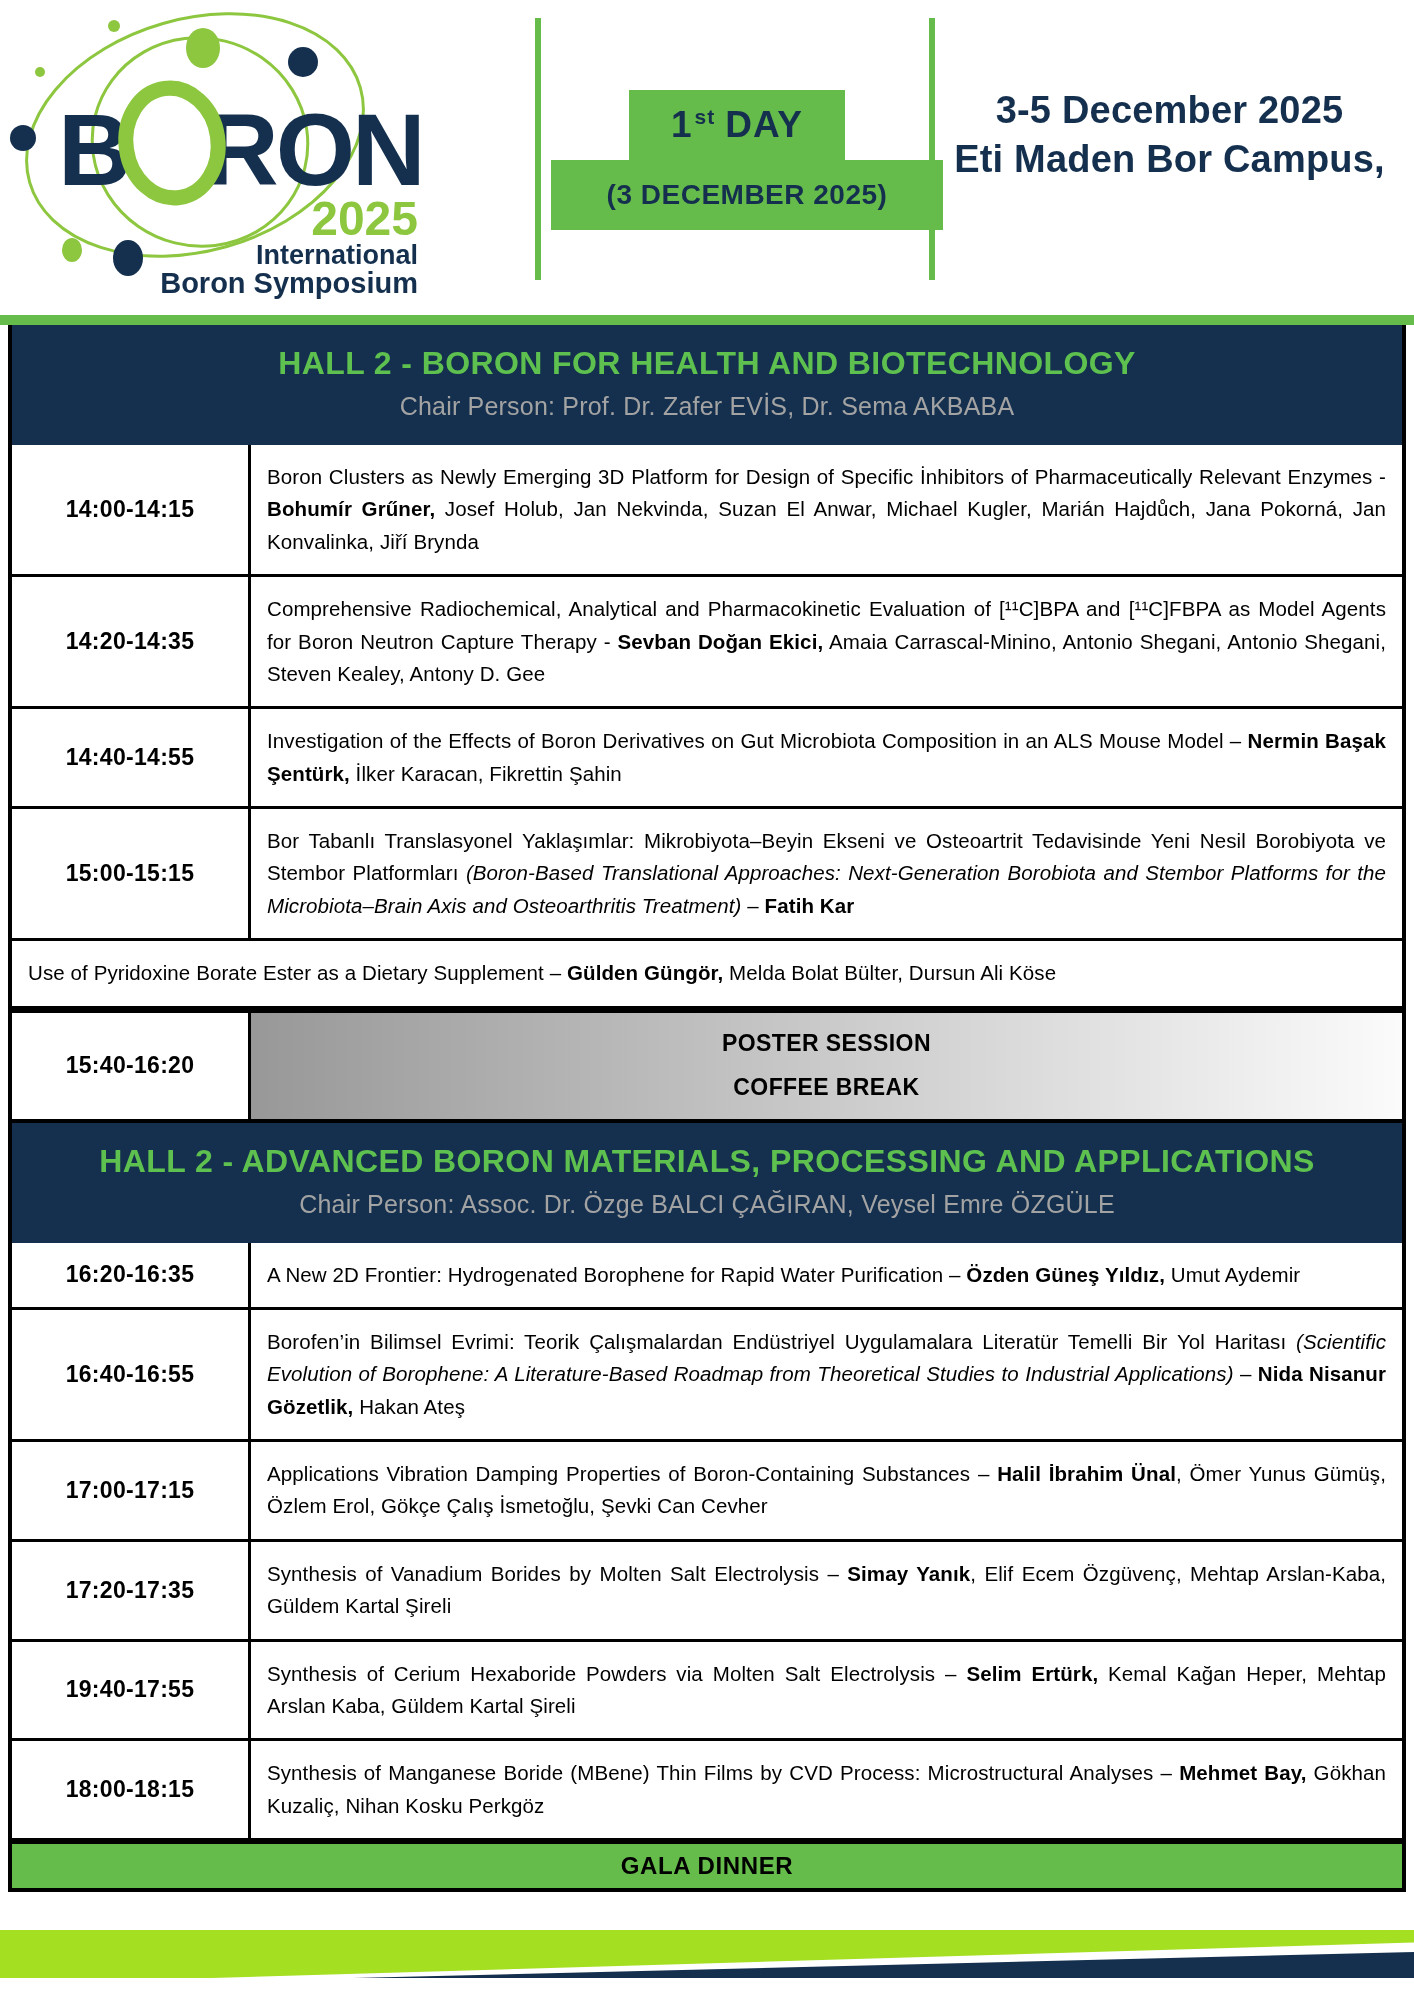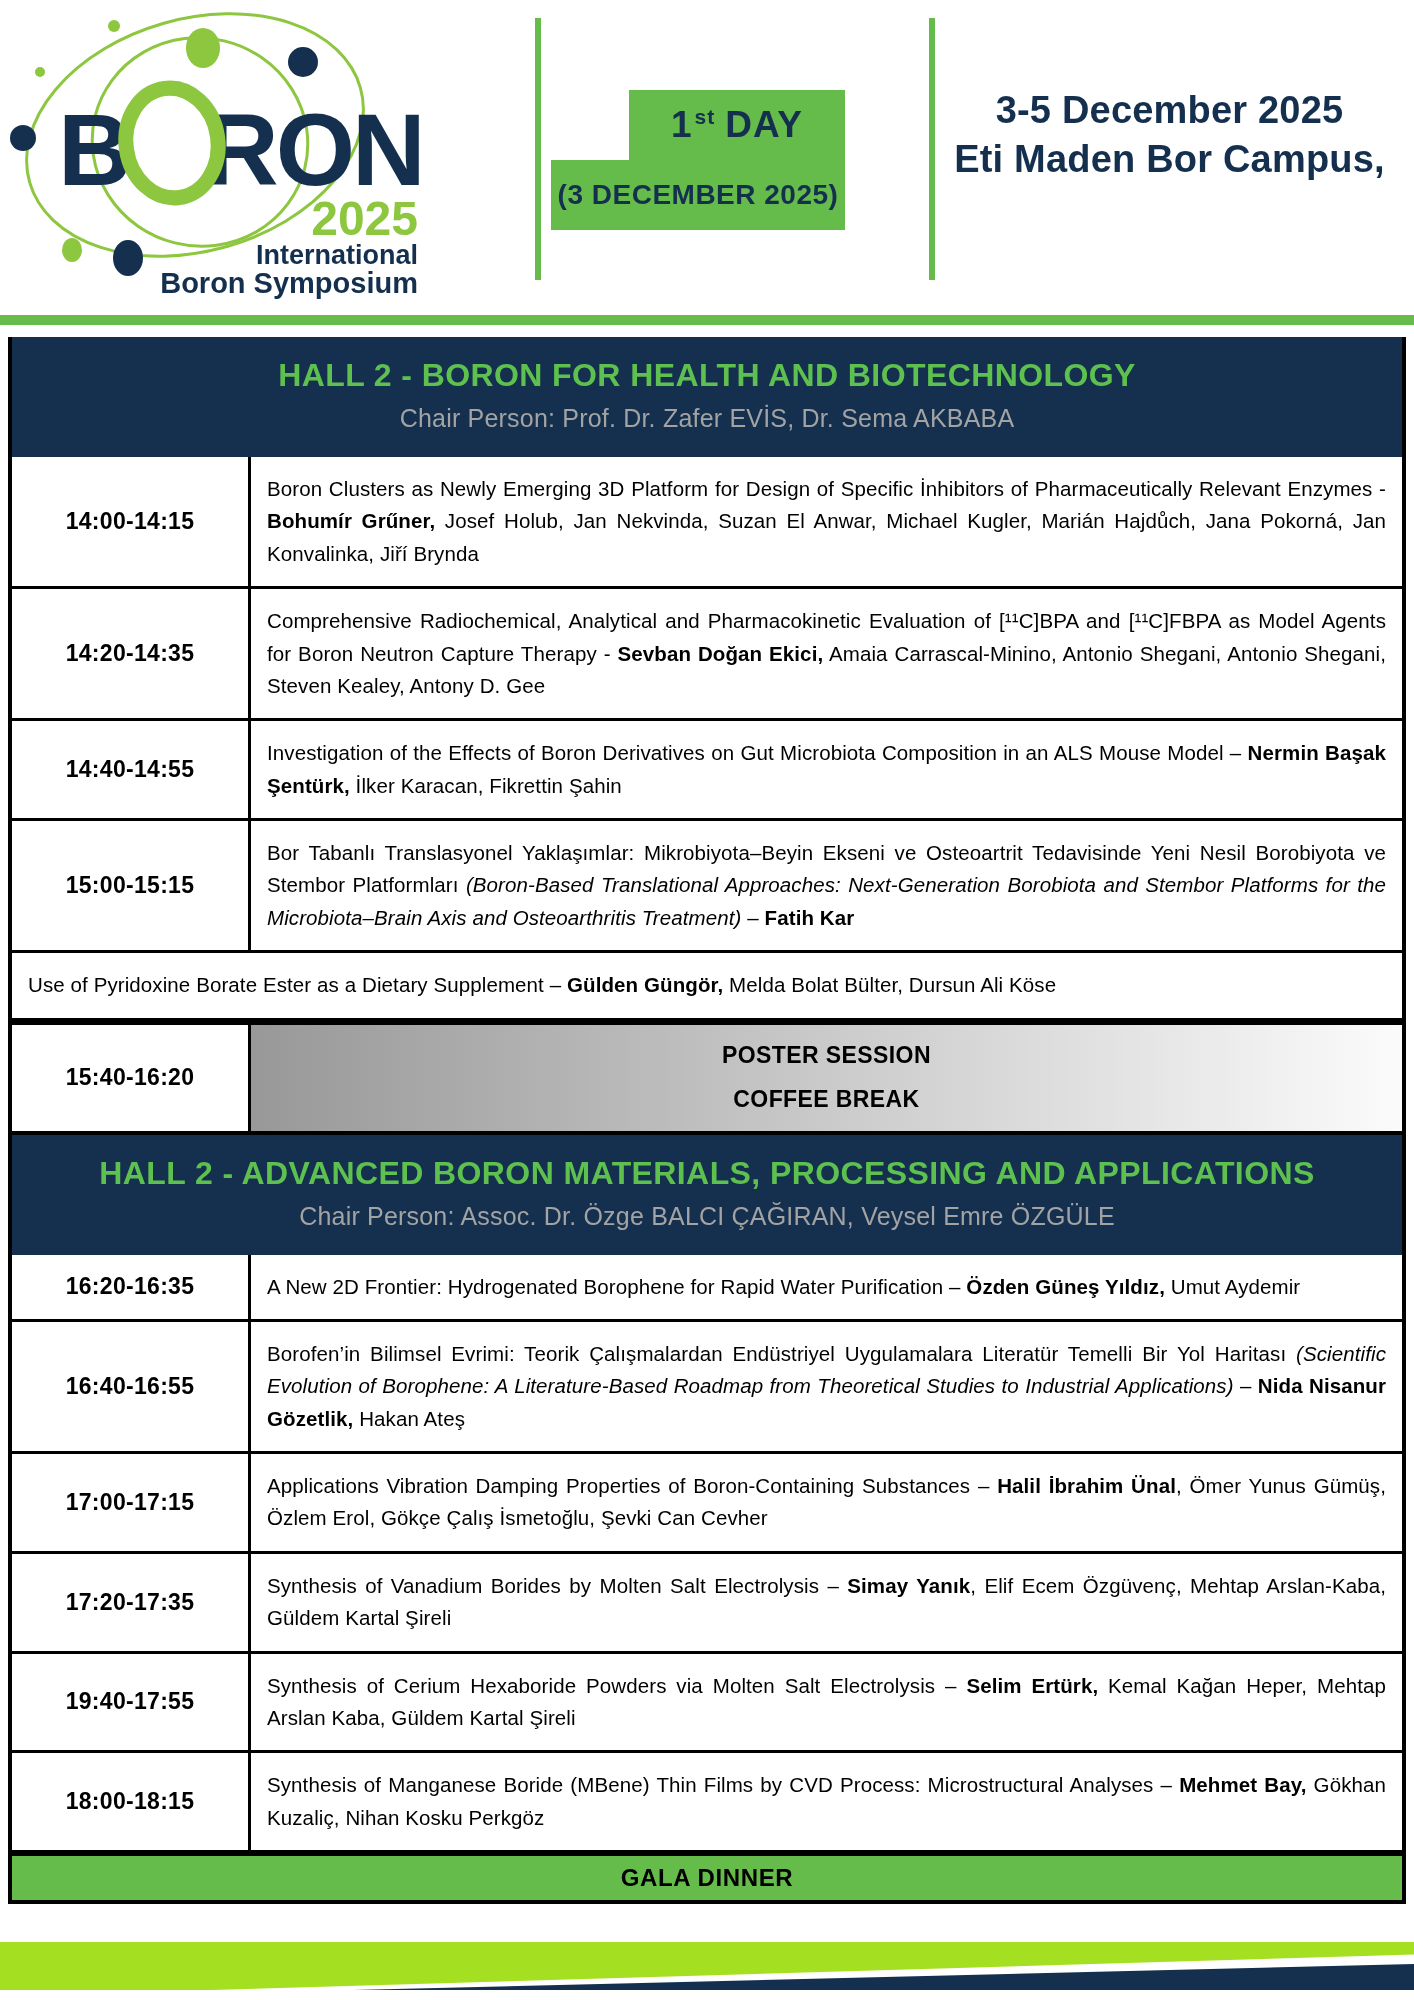--- a/index.html
+++ b/index.html
@@ -15,35 +15,35 @@
   .logo-wrap { width:525px; flex:0 0 auto; }
   .vdiv { width:6px; background:#66bc4b; margin:8px 0 20px 0; flex:0 0 auto; }
   .day-area { width:388px; flex:0 0 auto; padding-top:80px; }
   .db-line1 {
     width:216px; height:70px; margin-left:88px; background:#66bc4b;
     display:flex; align-items:center; justify-content:center;
     color:#14304e; font-weight:800; font-size:37px; letter-spacing:1px;
   }
   .db-line1 sup { font-size:21px; margin:-16px 10px 0 2px; font-weight:800; }
   .db-line2 {
-    width:294px; height:70px; margin-left:10px; background:#66bc4b;
+    width:392px; height:70px; margin-left:10px; background:#66bc4b;
     display:flex; align-items:center; justify-content:center;
     color:#14304e; font-weight:800; font-size:28px; letter-spacing:.5px;
   }
   .event-info {
     flex:1 1 auto; display:flex; flex-direction:column; align-items:center; justify-content:center;
     padding-bottom:40px; color:#14304e; font-weight:800; font-size:38px;
     text-align:center; line-height:1.3; letter-spacing:.2px;
   }
 
   
   .green-strip { width:1414px; height:10px; background:#66bc4b; margin-top:15px; }
 
   
-  .table-wrap { margin:12px 8px; border:4px solid #000; border-top:none; }
+  .table-wrap { margin:0 8px; border:4px solid #000; border-top:none; }
   .section-head {
     background:#14304e; text-align:center; padding:20px 10px 24px 10px;
   }
   .section-head .hall-title { color:#5dc04f; font-weight:800; font-size:32px; letter-spacing:.4px; margin-bottom:10px; }
   .section-head .chair-line { color:#a3a3a3; font-weight:400; font-size:25px; letter-spacing:.2px; }
 
   .srow { display:flex; align-items:stretch; border-top:3px solid #000; background:#fff; }
   .srow.thick { border-top-width:7px; }
   .srow.first { border-top:none; }
   .time-cell {

